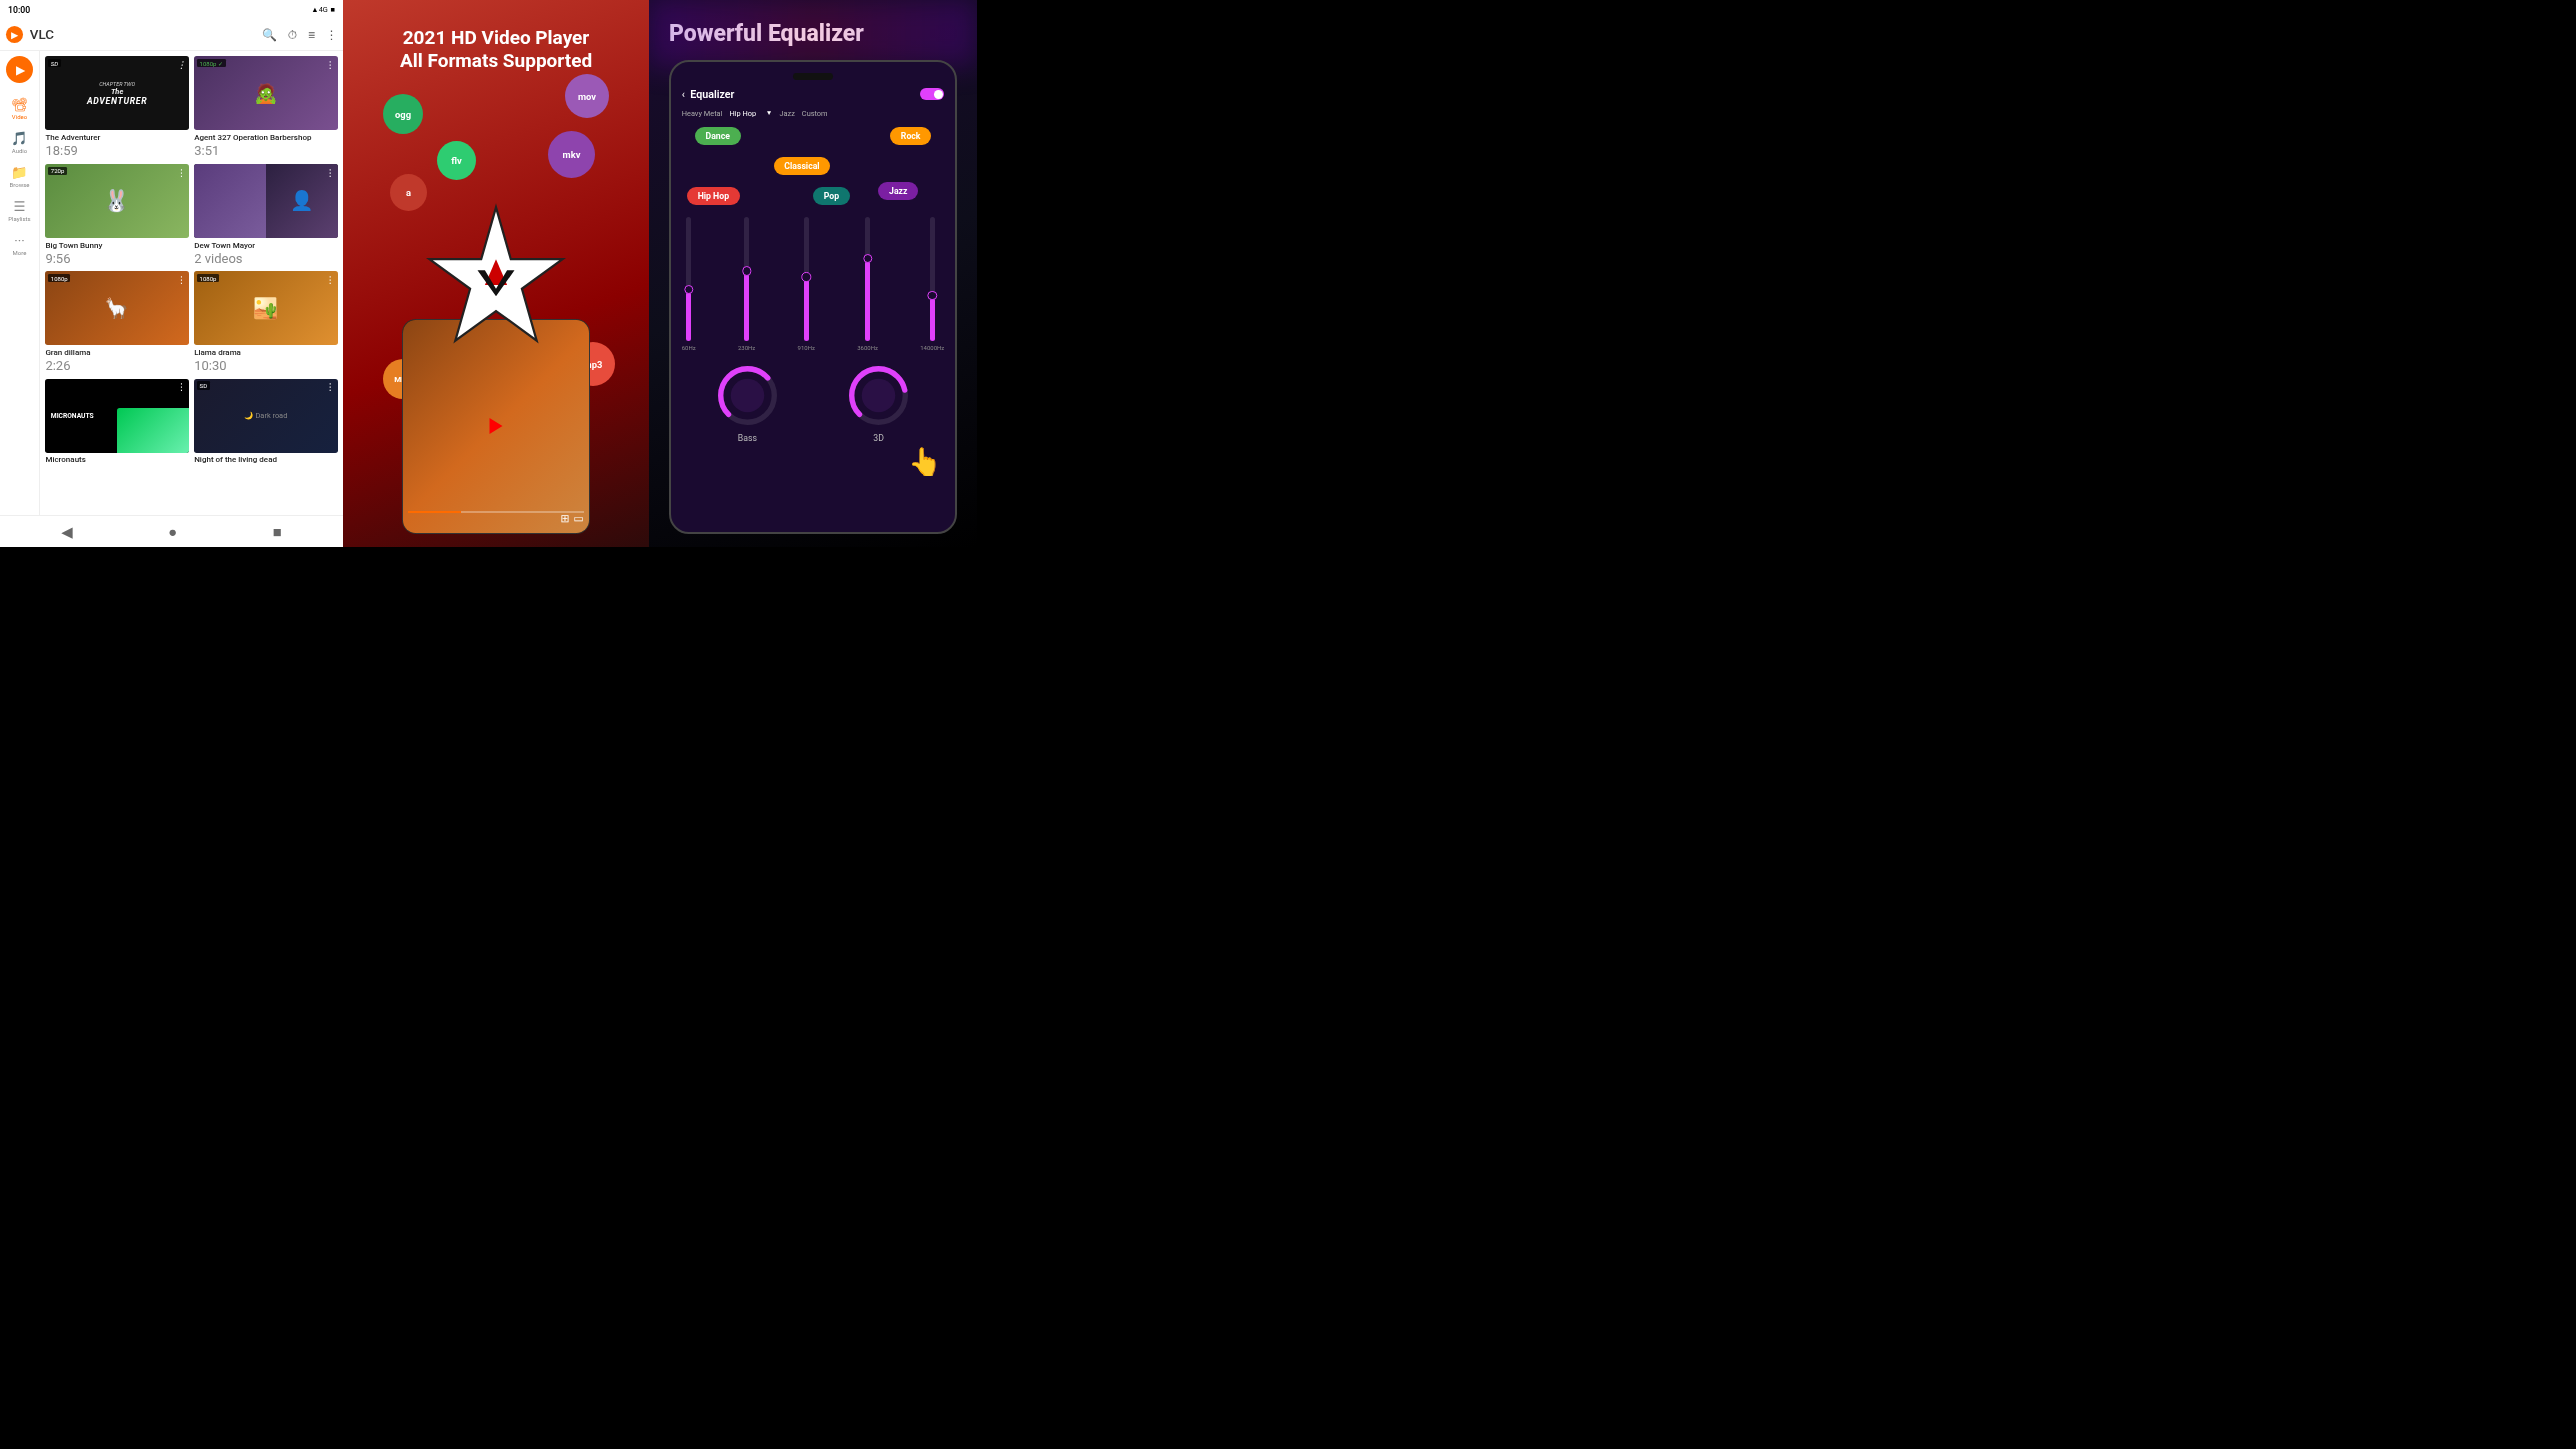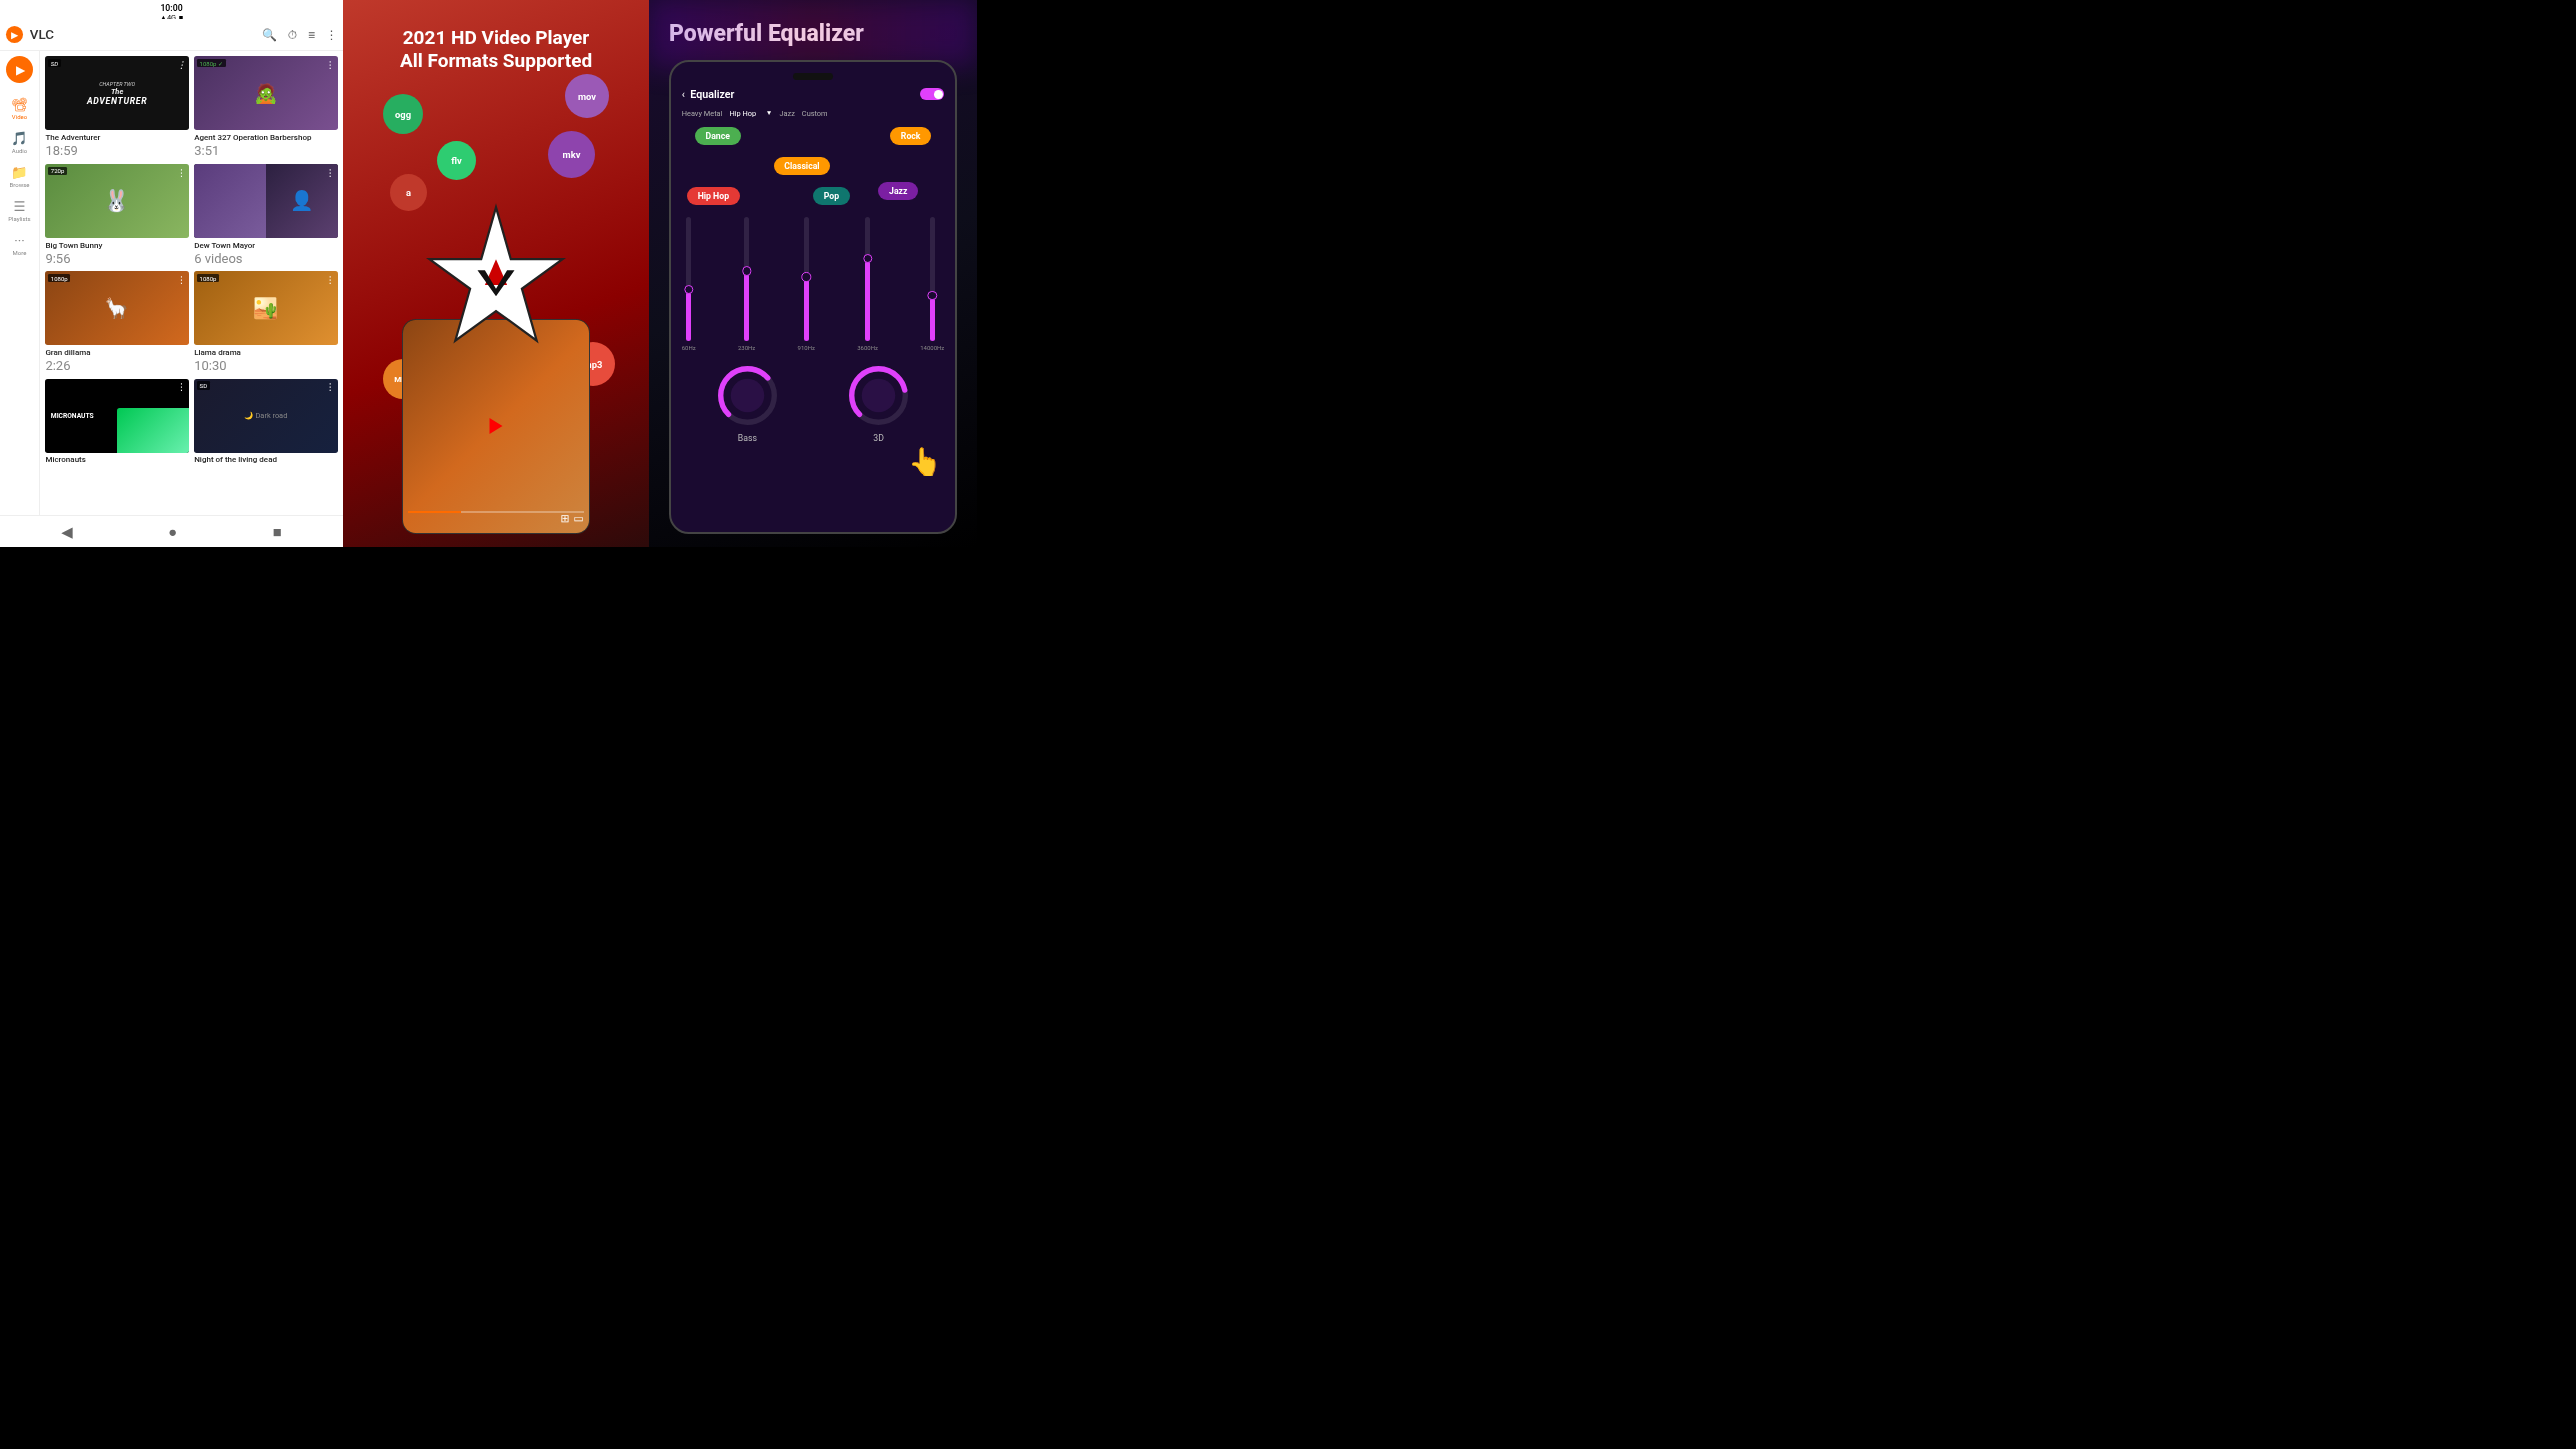--- a/index.html
+++ b/index.html
@@ -24,21 +24,20 @@
     }
 
     
     .status-bar {
       background: #fff;
       padding: 2.7px 8px;
       display: flex;
       justify-content: space-between;
       align-items: center;
       height: 19px;
-      flex-direction: column;
     }
     .status-time {
       font-size: 8.7px;
       font-weight: 600;
       color: #000;
     }
     .status-icons {
       display: flex;
       gap: 2.7px;
       align-items: center;
@@ -697,21 +696,21 @@
 
         <div class="video-item">
           <div class="video-thumb-folder">
             <div class="thumb-half thumb-dewtownhalf1" style="background:linear-gradient(135deg,#5a3c7c,#7a5c9c);"></div>
             <div class="thumb-half thumb-dewtownhalf2" style="background:linear-gradient(135deg,#2c2040,#5c4070);display:flex;align-items:center;justify-content:center;">
               <span style="font-size:19px;color:#aaa;">👤</span>
             </div>
             <span class="video-more">⋮</span>
           </div>
           <div class="video-title">Dew Town Mayor</div>
-          <div class="video-duration">6 videos</div>
+          <div class="video-duration">2 videos</div>
         </div>
 
         <div class="video-item">
           <div class="video-thumb" style="background:linear-gradient(135deg,#8B4513,#D2691E);">
             <div style="width:100%;height:100%;display:flex;align-items:center;justify-content:center;">
               <span style="font-size:20px;">🦙</span>
             </div>
             <span class="video-badge">1080p</span>
             <span class="video-more">⋮</span>
           </div>

